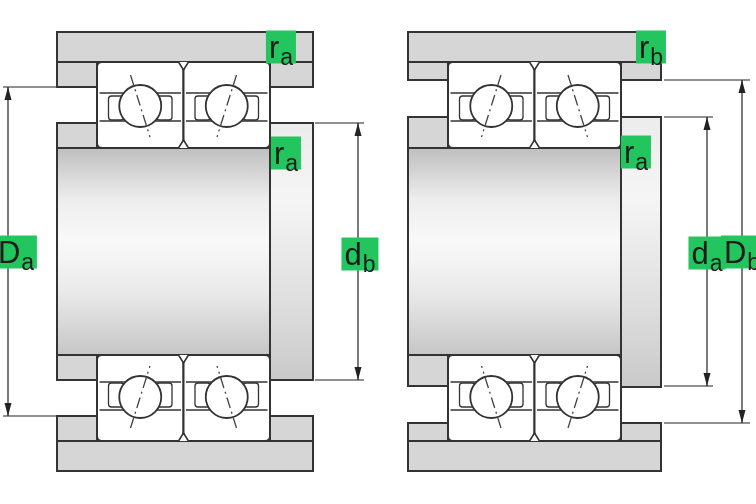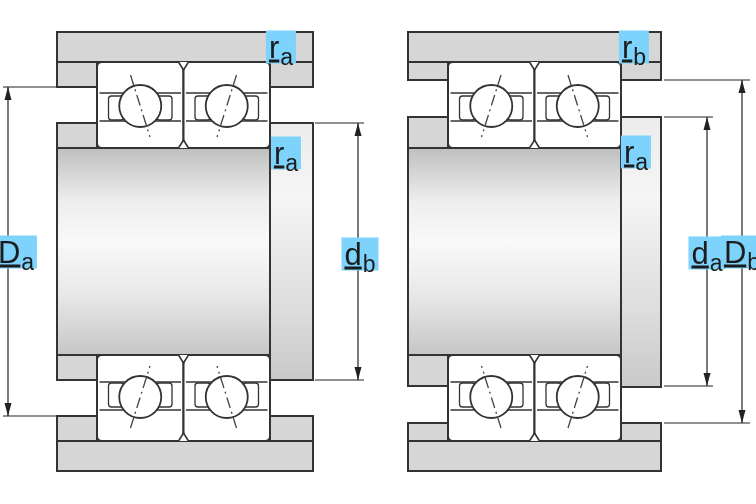--- a/index.html
+++ b/index.html
@@ -9,22 +9,22 @@
   .gray{fill:#d6d6d6;stroke:#333;stroke-width:2;}
   .edge{stroke:#333;stroke-width:2;}
   .ring{fill:#ffffff;stroke:#333;stroke-width:2;}
   .thin{stroke:#333;stroke-width:1.3;}
   .pocket{fill:#ffffff;stroke:#333;stroke-width:1.3;}
   .ball{fill:#ffffff;stroke:#333;stroke-width:1.8;}
   .axisline{stroke:#444;stroke-width:1.3;stroke-dasharray:11 4 2 4;fill:none;}
   .notch{fill:#ffffff;stroke:#333;stroke-width:1.6;}
   .dim line{stroke:#222;stroke-width:1.2;}
   .ah{fill:#222;stroke:none;}
-  .lbl{position:absolute;transform:translate(-50%,-50%);background:#7dd3fc;
-       padding:1px 3px;font-size:31px;line-height:1;color:#1c1c1c;white-space:nowrap;text-decoration:underline;}
+  .lbl{position:absolute;transform:translate(-50%,-50%);background:#22c55e;
+       padding:1px 3px;font-size:31px;line-height:1;color:#1c1c1c;white-space:nowrap;}
   .lbl .s{font-size:23px;position:relative;top:7px;margin-left:1px;}
 </style>
 </head>
 <body>
 
 <div class="stage">
 <svg width="756" height="504" viewBox="0 0 756 504">
   <defs>
     <linearGradient id="shaftG" x1="0" y1="0" x2="0" y2="1">
       <stop offset="0" stop-color="#bfbfbf"></stop>
@@ -142,17 +142,17 @@
       <path class="ah" d="M742 80 l-3.5 13 l7 0 Z"></path>
       <path class="ah" d="M742 423 l-3.5 -13 l7 0 Z"></path>
     </g>
   </g>
 </svg>
 
 <span class="lbl" style="left:16px;top:252px"><span class="m">D</span><span class="s">a</span></span>
 <span class="lbl" style="left:360px;top:254px"><span class="m">d</span><span class="s">b</span></span>
 <span class="lbl" style="left:281px;top:47px"><span class="m">r</span><span class="s">a</span></span>
 <span class="lbl" style="left:286px;top:153px"><span class="m">r</span><span class="s">a</span></span>
-<span class="lbl" style="left:634px;top:47px"><span class="m">r</span><span class="s">b</span></span>
+<span class="lbl" style="left:651px;top:47px"><span class="m">r</span><span class="s">b</span></span>
 <span class="lbl" style="left:636px;top:152px"><span class="m">r</span><span class="s">a</span></span>
 <span class="lbl" style="left:707px;top:253px"><span class="m">d</span><span class="s">a</span></span>
 <span class="lbl" style="left:742px;top:252px"><span class="m">D</span><span class="s">b</span></span>
 </div>
 
 </body></html>

